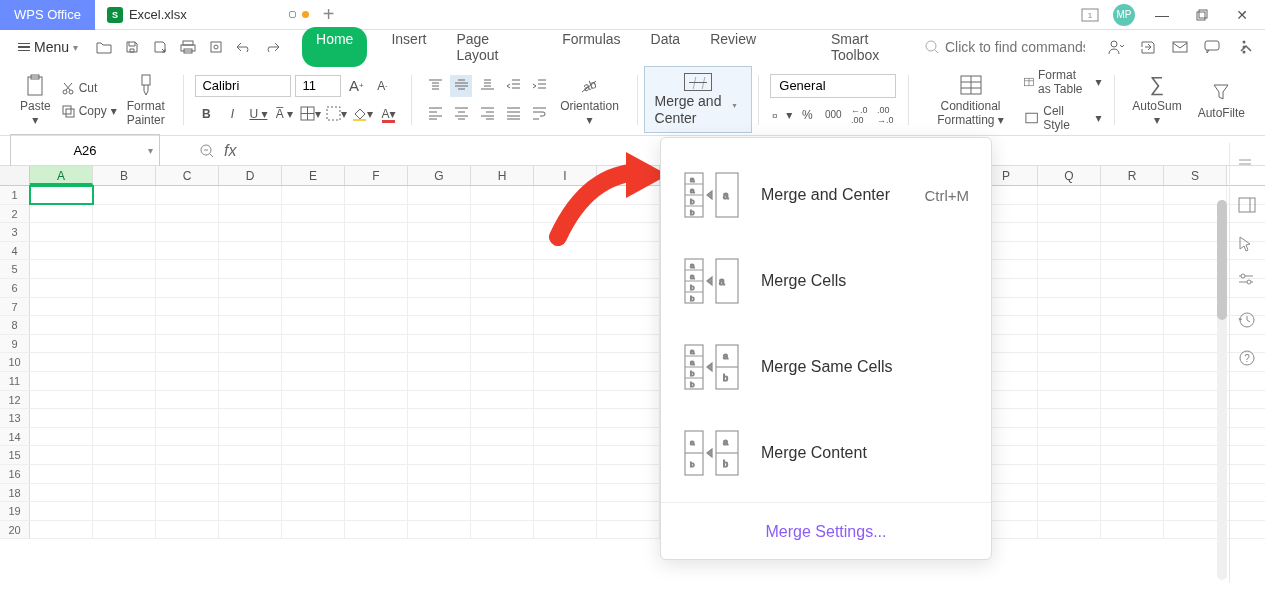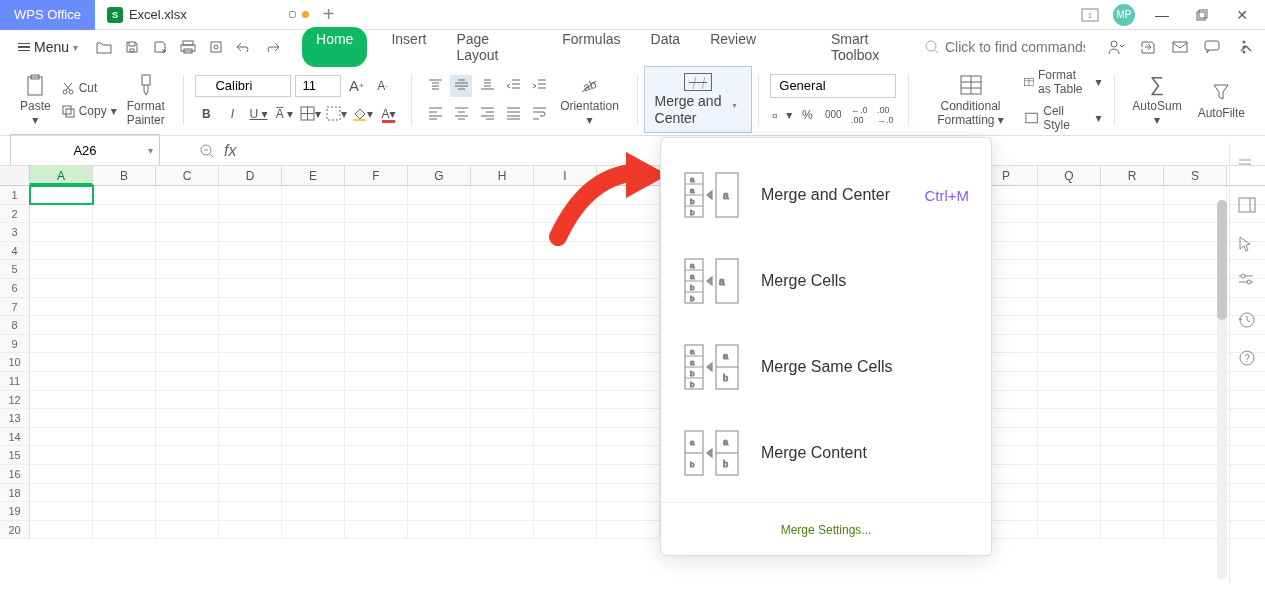--- a/index.html
+++ b/index.html
@@ -35,21 +35,21 @@
     .menubar-right { display: flex; gap: 10px; margin-left: 18px; color: #666; }
     
     
     .ribbon { height: 72px; display: flex; align-items: center; border-bottom: 1px solid #e0e0e0; padding: 0 8px; gap: 6px; }
     .rib-group { display: flex; align-items: center; gap: 4px; padding: 0 6px; }
     .rib-sep { width: 1px; height: 50px; background: #e4e4e4; }
     .rib-btn-lg { display: flex; flex-direction: column; align-items: center; gap: 2px; font-size: 12px; color: #555; padding: 2px 6px; cursor: pointer; }
     .rib-btn-lg .ico { width: 24px; height: 24px; display: flex; align-items: center; justify-content: center; }
     .rib-stack { display: flex; flex-direction: column; gap: 9px; }
     .rib-row { display: flex; align-items: center; gap: 4px; font-size: 12px; color: #555; }
-    .font-select { border: 1px solid #ccc; font-size: 13px; padding: 2px 19px; width: 96px; height: 22px; }
+    .font-select { border: 1px solid #ccc; font-size: 13px; padding: 2px 6px; width: 96px; height: 22px; }
     .size-select { border: 1px solid #ccc; font-size: 13px; padding: 2px 6px; width: 46px; height: 22px; }
     .tool-icon { width: 22px; height: 22px; display: flex; align-items: center; justify-content: center; color: #555; }
     .tool-icon.sel { background: #dde8f5; }
     .merge-btn { display: flex; flex-direction: column; align-items: center; gap: 2px; padding: 6px 10px; border: 1px solid #b8cce0; background: #eef5fc; font-size: 14px; color: #444; cursor: pointer; line-height: 1.2; }
     .merge-icon { width: 28px; height: 18px; border: 1.5px solid #666; position: relative; }
     .merge-icon::before { content: ''; position: absolute; left: 4px; top: 50%; width: 18px; height: 1px; background: #666; }
     .merge-icon::after { content: ''; position: absolute; left: 9px; top: 3px; width: 8px; height: 12px; border-left: 1px solid #666; border-right: 1px solid #666; transform: skewX(-12deg); opacity: 0.5; }
     .num-select { border: 1px solid #ccc; font-size: 13px; padding: 3px 8px; width: 126px; height: 24px; }
     
     
@@ -68,23 +68,23 @@
     .row { display: flex; height: 18.6px; border-bottom: 1px solid #eee; }
     .row-h { width: 30px; text-align: center; font-size: 11px; color: #666; border-right: 1px solid #ddd; background: #f9f9f9; line-height: 18px; }
     .cell { width: 63px; border-right: 1px solid #eee; }
     .cell.sel { outline: 2px solid #0fb862; outline-offset: -1px; }
     
     
     .dropdown { position: absolute; left: 660px; top: 137px; width: 332px; background: #fff; border: 1px solid #ddd; box-shadow: 0 4px 20px rgba(0,0,0,0.12); border-radius: 6px; padding: 14px 0; z-index: 100; }
     .dd-item { display: flex; align-items: center; gap: 20px; padding: 18px 22px; cursor: pointer; font-size: 16px; color: #333; }
     .dd-icon { width: 58px; height: 50px; display: flex; align-items: center; justify-content: center; }
     .dd-icon svg { stroke: #888; fill: none; stroke-width: 1.2; }
-    .dd-shortcut { margin-left: auto; color: #8b5cf6; font-size: 15px; }
+    .dd-shortcut { margin-left: auto; color: #737373; font-size: 15px; }
     .dd-sep { height: 1px; background: #eee; margin: 6px 0; }
-    .dd-settings { text-align: center; padding: 14px 0 4px; font-size: 12px; color: #4d7c0f; cursor: pointer; }
+    .dd-settings { text-align: center; padding: 14px 0 4px; font-size: 16px; color: #8b5cf6; cursor: pointer; }
     
     
     .arrow { position: absolute; left: 548px; top: 142px; z-index: 99; }
     
     
     .right-sidebar { position: absolute; right: 0; top: 143px; width: 36px; height: 440px; border-left: 1px solid #e8e8e8; display: flex; flex-direction: column; align-items: center; gap: 18px; padding-top: 16px; }
     .rs-icon { width: 20px; height: 20px; color: #777; }
     
     
     .vscroll { position: absolute; right: 38px; top: 200px; width: 10px; height: 380px; background: #f0f0f0; border-radius: 5px; }

